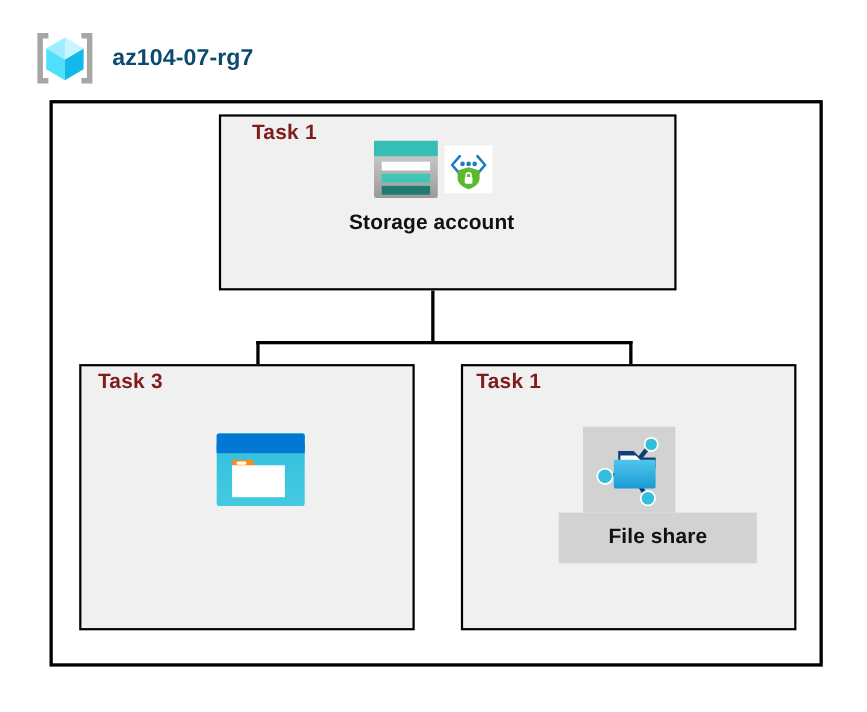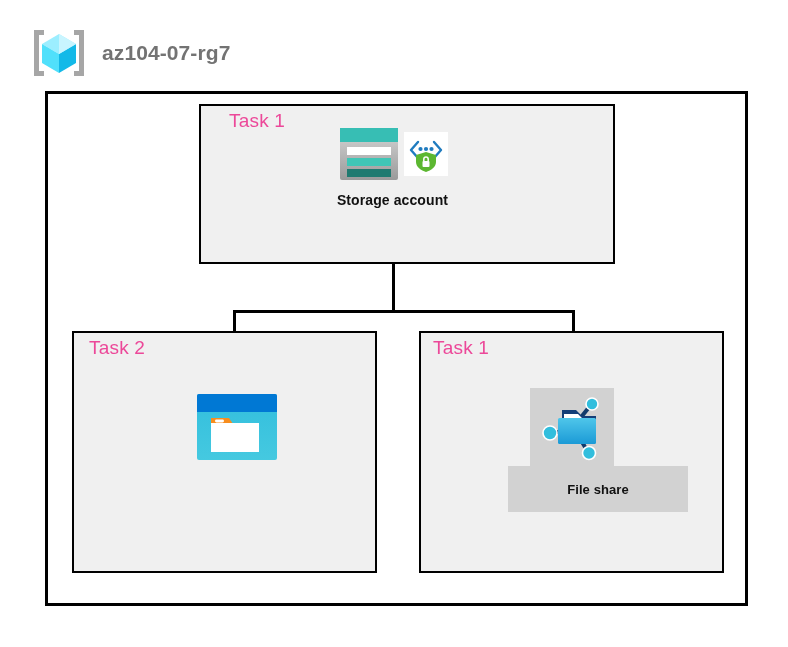--- a/index.html
+++ b/index.html
@@ -29,21 +29,21 @@
     gap: 14px;
   }
   .rg-icon {
     width: 58px;
     height: 54px;
     flex: 0 0 auto;
   }
   .rg-title {
     font-size: 21px;
     font-weight: bold;
-    color: #737373;
+    color: #0c4a6e;
     letter-spacing: 0.1px;
     white-space: nowrap;
   }
 
   
   .outer-box {
     position: absolute;
     left: 45px;
     top: 91px;
     width: 703px;
@@ -58,22 +58,22 @@
     border: 2px solid #000000;
     box-sizing: border-box;
   }
   #task1-box { left: 199px; top: 104px; width: 416px; height: 160px; }
   #task2-box { left: 72px;  top: 331px; width: 305px; height: 242px; }
   #task3-box { left: 419px; top: 331px; width: 305px; height: 242px; }
 
   .task-label {
     position: absolute;
     font-size: 19px;
-    font-weight: normal;
-    color: #ec4899;
+    font-weight: bold;
+    color: #7f1d1d;
     letter-spacing: 0.2px;
   }
   #task1-label { left: 229px; top: 110px; }
   #task2-label { left: 89px;  top: 337px; }
   #task3-label { left: 433px; top: 337px; }
 
   
   .conn {
     position: absolute;
     background: #000000;
@@ -84,21 +84,21 @@
   #conn-right  { left: 572px; top: 310px; width: 3px;   height: 78px; }
 
   
   .node {
     position: absolute;
     display: flex;
     flex-direction: column;
     align-items: center;
   }
   .node-caption {
-    font-size: 14px;
+    font-size: 19px;
     font-weight: bold;
     color: #111111;
     white-space: nowrap;
     letter-spacing: 0.1px;
   }
 
   
   #node-storage { left: 295px; top: 124px; width: 195px; }
   #node-storage .icon-row {
     display: flex;
@@ -125,21 +125,21 @@
     position: absolute;
     left: 508px;
     top: 466px;
     width: 180px;
     height: 46px;
     background: #d2d2d2;
     display: flex;
     align-items: center;
     justify-content: center;
   }
-  #fileshare-label-plate .node-caption { font-size: 13px; }
+  #fileshare-label-plate .node-caption { font-size: 19px; }
   #node-fileshare-icon {
     position: absolute;
     left: 538px;
     top: 392px;
     width: 70px;
     height: 70px;
   }
 </style>
 </head>
 <body>
@@ -209,21 +209,21 @@
 
           <rect x="18.5" y="29" width="7" height="6" rx="1" fill="#ffffff"></rect>
           <path d="M19.8 29 L19.8 27.3 A2.2 2.2 0 0 1 24.2 27.3 L24.2 29" fill="none" stroke="#ffffff" stroke-width="1.5"></path>
         </svg>
       </span>
     </div>
     <div class="node-caption">Storage account</div>
   </div>
 
   <div class="task-box" id="task2-box"></div>
-  <div class="task-label" id="task2-label">Task 2</div>
+  <div class="task-label" id="task2-label">Task 3</div>
 
   <div class="node" id="node-blob">
     <span>
       <svg viewBox="0 0 84 70" width="84" height="70" aria-hidden="true">
         <defs>
           <linearGradient id="blobBody" x1="0" y1="0" x2="0" y2="1">
             <stop offset="0" stop-color="#32bedd"></stop>
             <stop offset="1" stop-color="#45c9e0"></stop>
           </linearGradient>
         </defs>

